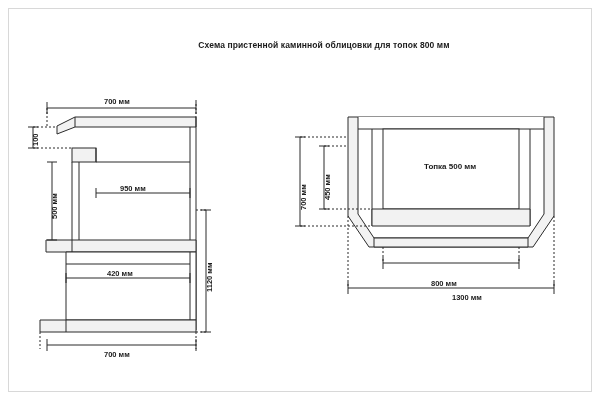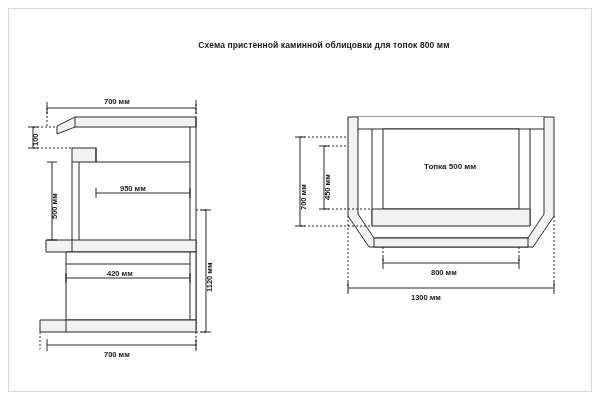--- a/index.html
+++ b/index.html
@@ -184,15 +184,15 @@
 <div class="lbl" style="left:107px; top:269px;">420 мм</div>
 
 <div class="lbl" style="left:104px; top:350px;">700 мм</div>
 
 <div class="lbl rot" style="left:299px; top:210px;">700 мм</div>
 
 <div class="lbl rot" style="left:323px; top:200px;">450 мм</div>
 
 <div class="lbl big" style="left:424px; top:162px;">Топка 500 мм</div>
 
-<div class="lbl" style="left:431px; top:268px;">800 мм</div>
+<div class="lbl" style="left:431px; top:279px;">800 мм</div>
 
-<div class="lbl" style="left:411px; top:293px;">1300 мм</div>
+<div class="lbl" style="left:452px; top:293px;">1300 мм</div>
 
 </body></html>

